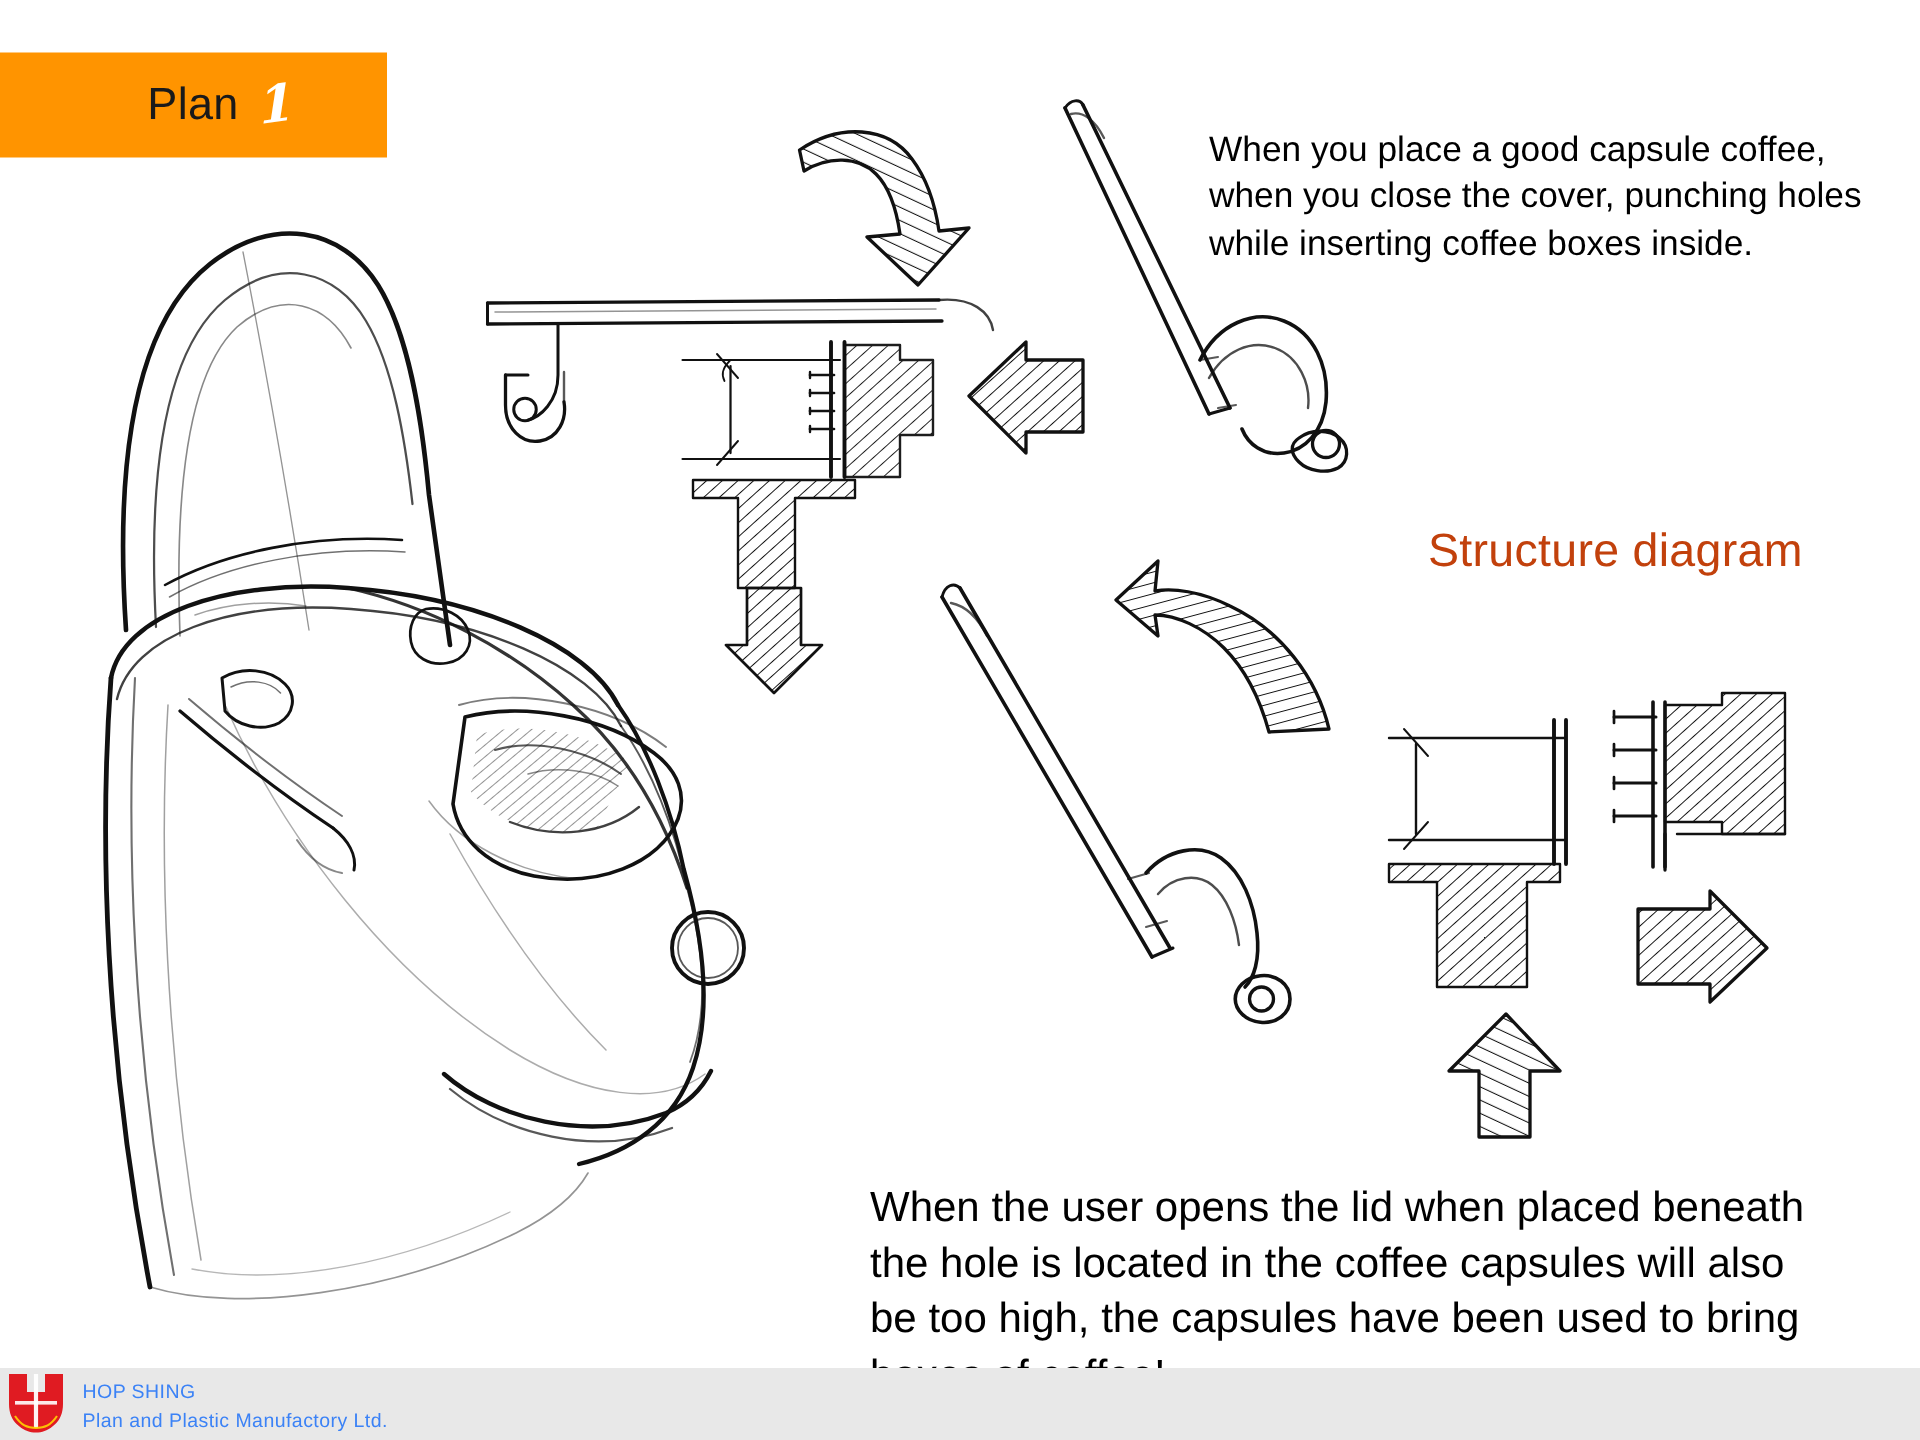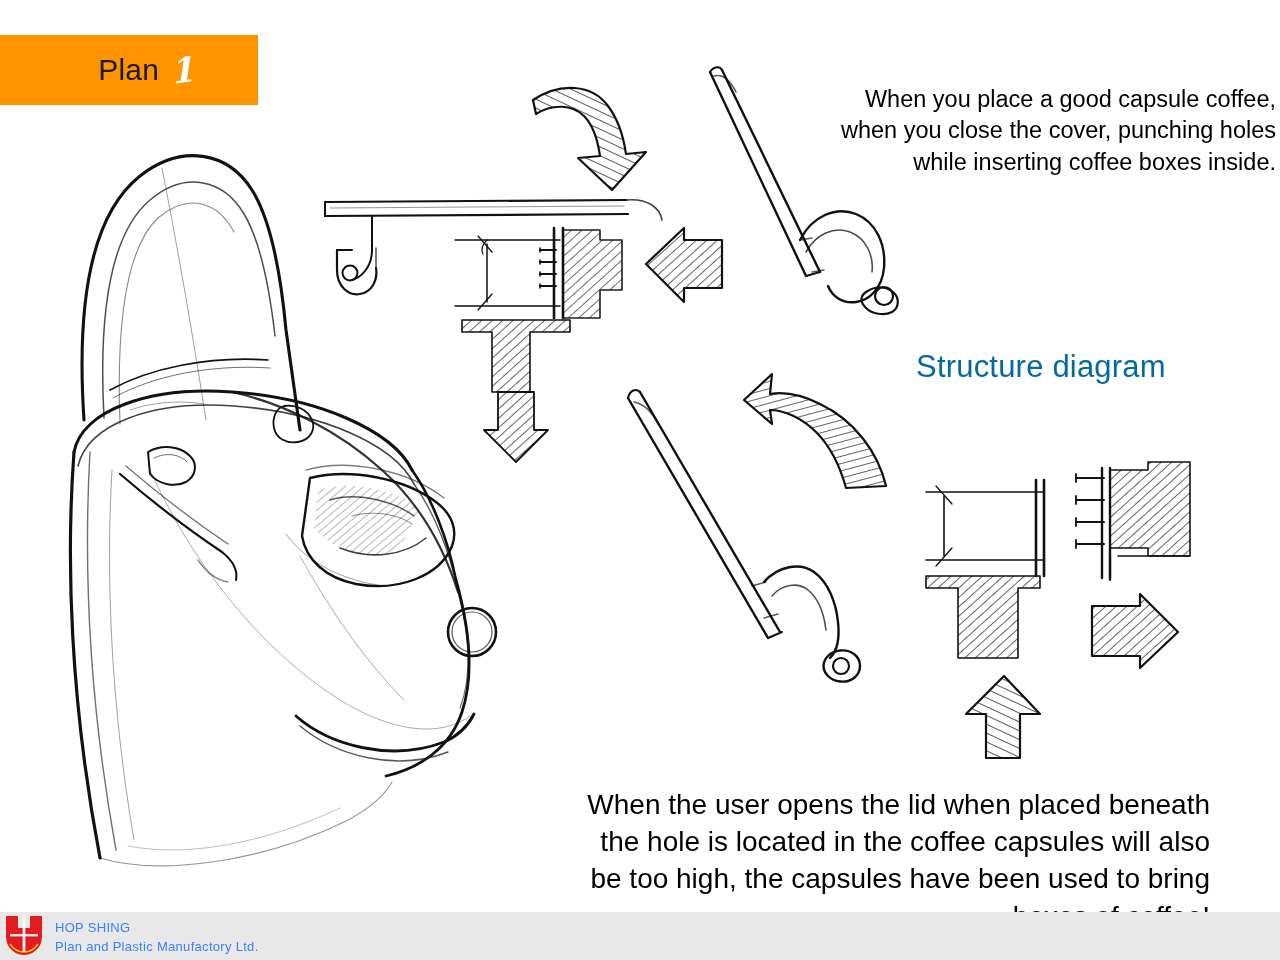--- a/index.html
+++ b/index.html
@@ -47,39 +47,38 @@
     line-height: 1;
   }
 
   
   .body-text {
     position: absolute;
     color: #000000;
     font-size: 23.5px;
     line-height: 1.33;
     white-space: pre-line;
-    text-align: right;
   }
   #intro-text {
     left: 806px;
     top: 84px;
     width: 470px;
   }
   #outro-text {
     left: 580px;
     top: 786px;
     width: 630px;
     font-size: 28px;
   }
   #structure-label {
     position: absolute;
-    left: 916px;
+    left: 952px;
     top: 349px;
     font-size: 31px;
-    color: #0369a1;
+    color: #c2410c;
     letter-spacing: 0.2px;
   }
 
   
   .art {
     position: absolute;
     left: 0;
     top: 0;
     width: 1280px;
     height: 960px;

